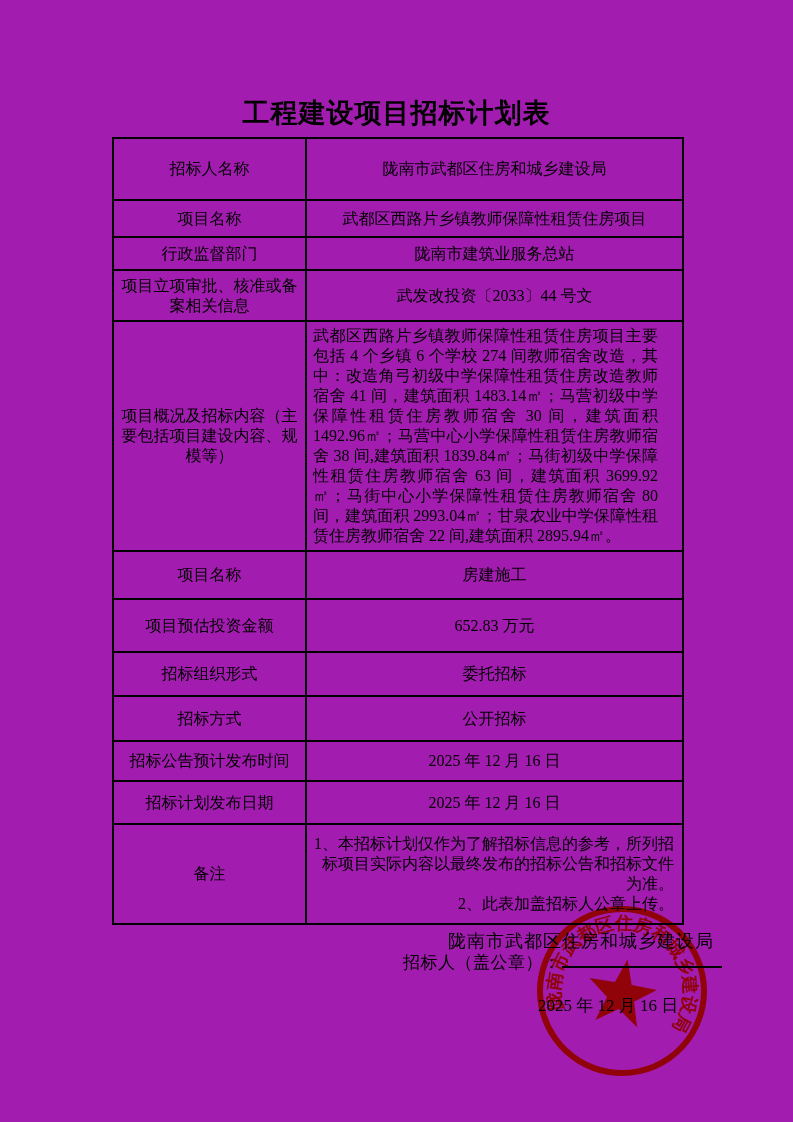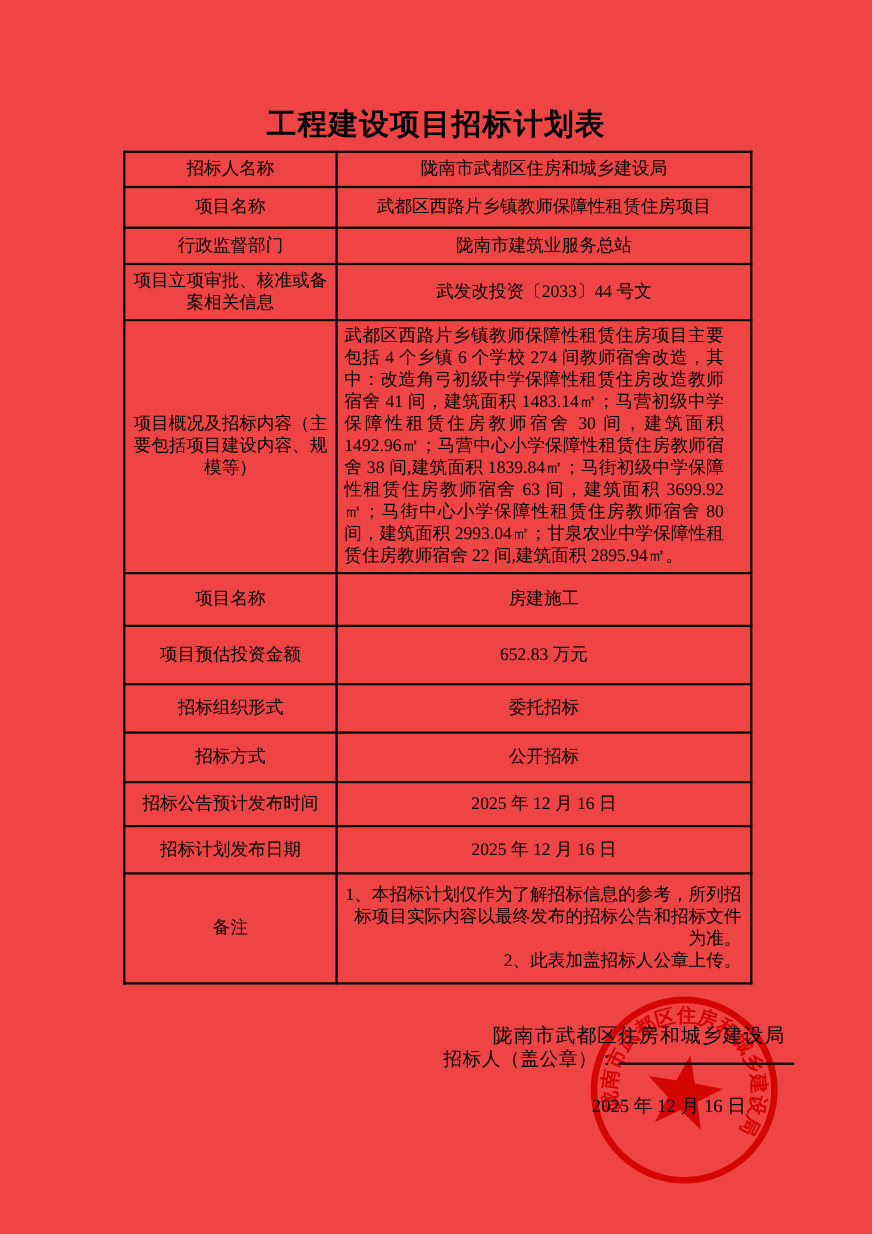--- a/index.html
+++ b/index.html
@@ -2,21 +2,21 @@
 <html><head>
 <meta charset="utf-8">
 <style>
   * { margin: 0; padding: 0; box-sizing: border-box; }
   html, body { background: #888; }
   .page {
     position: relative;
     width: 793px;
     height: 1122px;
     margin: 0 auto;
-    background: #ef4444;
+    background: #a21caf;
     font-family: "Liberation Serif", "DejaVu Serif", serif;
     color: #000;
     overflow: hidden;
   }
   .title {
     position: absolute;
     left: 0;
     top: 95px;
     width: 100%;
     text-align: center;
@@ -44,21 +44,21 @@
   tr.row-tall td.cell-value.para {
     text-align: justify;
     text-justify: inter-ideograph;
     padding: 4px 24px 4px 6px;
   }
   td.cell-value.multiline {
     text-align: right;
     white-space: pre-line;
     padding: 4px 8px 4px 6px;
   }
-  tr.r0  { height: 32px; margin-top: 39px; }
+  tr.r0  { height: 62px; margin-top: 39px; }
   tr.r1  { height: 37px; border-radius: 12px; }
   tr.r2  { height: 33px; }
   tr.r3  { height: 51px; }
   tr.r4  { height: 229px; }
   tr.r5  { height: 48px; }
   tr.r6  { height: 53px; }
   tr.r7  { height: 44px; border-radius: 16px; }
   tr.r8  { height: 45px; }
   tr.r9  { height: 40px; }
   tr.r10 { height: 43px; padding-left: 48px; }

